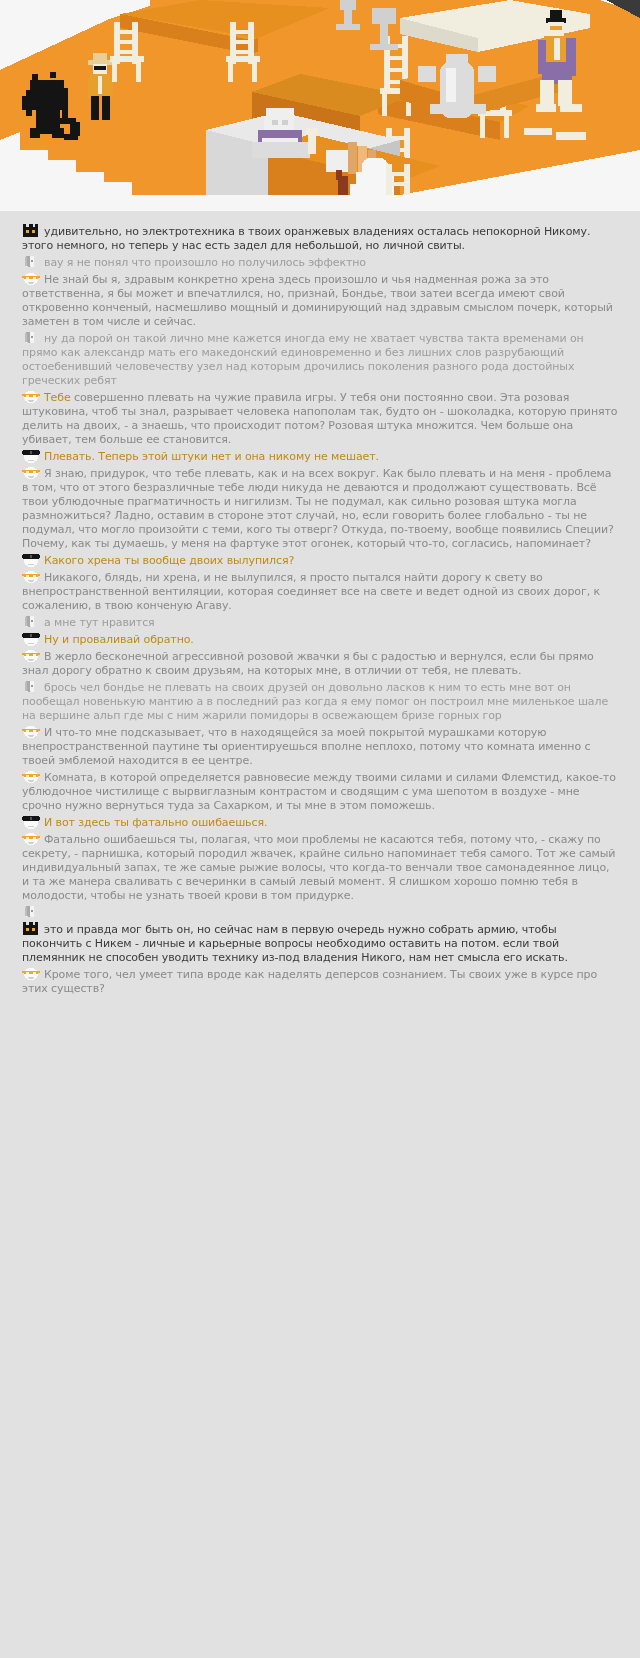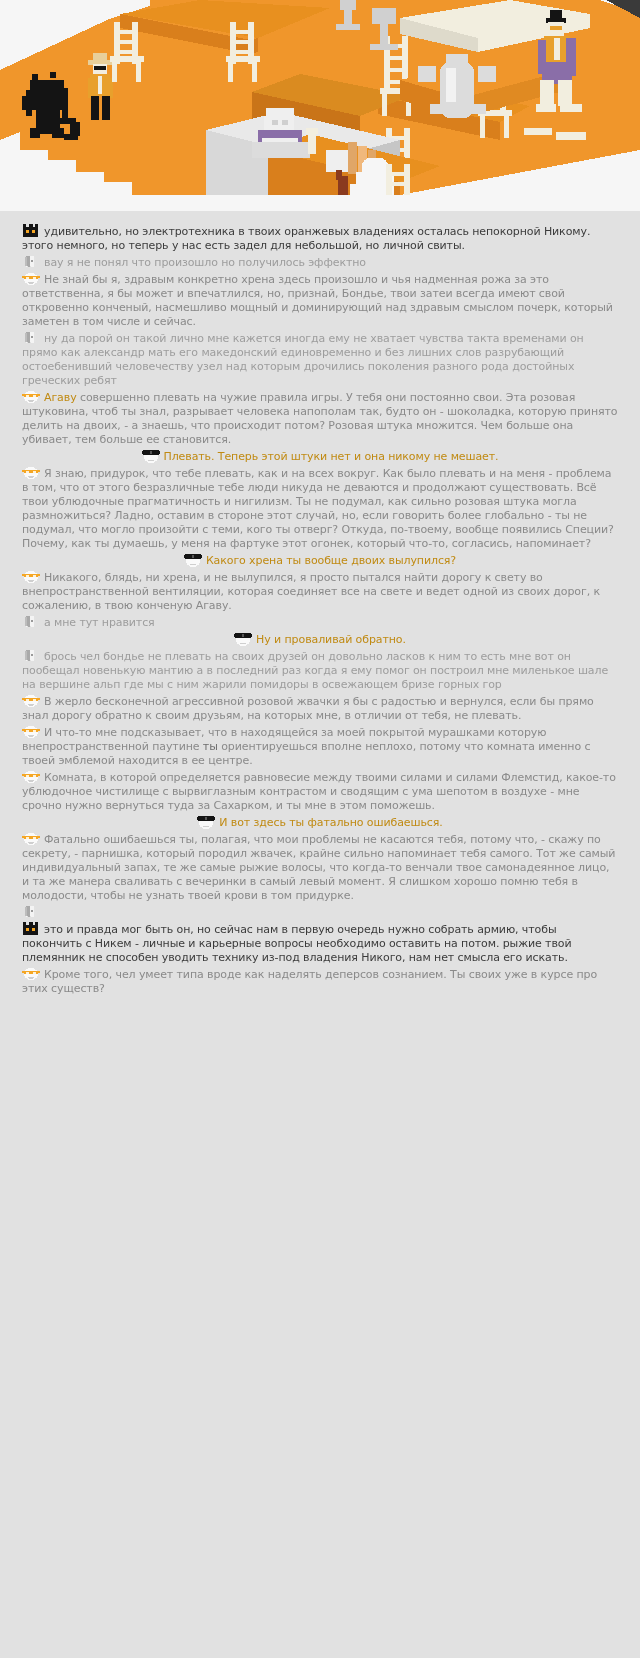--- a/index.html
+++ b/index.html
@@ -48,21 +48,21 @@
     font-weight: normal;
     letter-spacing: -0.1px;
     text-indent: 0;
   }
   .line .txt { vertical-align: baseline; }
 
   
   .sp-cat   { color: #3b3b3b; }          
   .sp-ghost { color: #9d9d9d; }          
   .sp-mask  { color: #8a8a8a; }          
-  .sp-shade { color: #c08a12; text-align: center; }          
+  .sp-shade { color: #c08a12; }          
 
   .hl { color: #c08a12; }                
   .bold-in { color: #6e6e6e; margin-top: 30px; }           
 
   
   .av {
     display: inline-block;
     width: 18px; height: 15px;
     margin-right: 4px;
     vertical-align: -3px;
@@ -309,21 +309,21 @@
           </svg></span><span class="txt">ну да порой он такой лично мне кажется иногда ему не хватает чувства такта временами он прямо как александр мать его македонский единовременно и без лишних слов разрубающий остоебенивший человечеству узел над которым дрочились поколения разного рода достойных греческих ребят</span></p>
       <p class="line sp-mask"><span class="av"><svg viewBox="0 0 18 15" shape-rendering="crispEdges">
             <ellipse cx="9" cy="8" rx="7" ry="6" fill="#fafafa"></ellipse>
             <rect x="2" y="5" width="14" height="3" fill="#f5a623"></rect>
             <rect x="4" y="6" width="3" height="2" fill="#fff2d8"></rect>
             <rect x="11" y="6" width="3" height="2" fill="#fff2d8"></rect>
             <rect x="0" y="5" width="3" height="2" fill="#f5a623"></rect>
             <rect x="15" y="5" width="3" height="2" fill="#f5a623"></rect>
             <rect x="6" y="11" width="6" height="1" fill="#cfcfcf"></rect>
             <rect x="7" y="12" width="4" height="1" fill="#cfcfcf"></rect>
-          </svg></span><span class="hl">Агаву</span><span class="txt"> совершенно плевать на чужие правила игры. У тебя они постоянно свои. Эта розовая штуковина, чтоб ты знал, разрывает человека напополам так, будто он - шоколадка, которую принято делить на двоих, - а знаешь, что происходит потом? Розовая штука множится. Чем больше она убивает, тем больше ее становится.</span></p>
+          </svg></span><span class="hl">Тебе</span><span class="txt"> совершенно плевать на чужие правила игры. У тебя они постоянно свои. Эта розовая штуковина, чтоб ты знал, разрывает человека напополам так, будто он - шоколадка, которую принято делить на двоих, - а знаешь, что происходит потом? Розовая штука множится. Чем больше она убивает, тем больше ее становится.</span></p>
       <p class="line sp-shade"><span class="av"><svg viewBox="0 0 18 15" shape-rendering="crispEdges">
             <ellipse cx="9" cy="9" rx="7" ry="6" fill="#fafafa"></ellipse>
             <rect x="1" y="2" width="16" height="5" fill="#141414"></rect>
             <rect x="0" y="3" width="3" height="3" fill="#141414"></rect>
             <rect x="15" y="3" width="3" height="3" fill="#141414"></rect>
             <rect x="8" y="3" width="2" height="3" fill="#555555"></rect>
             <rect x="6" y="12" width="6" height="1" fill="#cfcfcf"></rect>
           </svg></span><span class="txt">Плевать. Теперь этой штуки нет и она никому не мешает.</span></p>
       <p class="line sp-mask"><span class="av"><svg viewBox="0 0 18 15" shape-rendering="crispEdges">
             <ellipse cx="9" cy="8" rx="7" ry="6" fill="#fafafa"></ellipse>
@@ -361,37 +361,37 @@
             <rect x="9" y="6" width="2" height="2" fill="#9a9a9a"></rect>
           </svg></span><span class="txt">а мне тут нравится</span></p>
       <p class="line sp-shade"><span class="av"><svg viewBox="0 0 18 15" shape-rendering="crispEdges">
             <ellipse cx="9" cy="9" rx="7" ry="6" fill="#fafafa"></ellipse>
             <rect x="1" y="2" width="16" height="5" fill="#141414"></rect>
             <rect x="0" y="3" width="3" height="3" fill="#141414"></rect>
             <rect x="15" y="3" width="3" height="3" fill="#141414"></rect>
             <rect x="8" y="3" width="2" height="3" fill="#555555"></rect>
             <rect x="6" y="12" width="6" height="1" fill="#cfcfcf"></rect>
           </svg></span><span class="txt">Ну и проваливай обратно.</span></p>
+      <p class="line sp-mask"><span class="av"><svg viewBox="0 0 18 15" shape-rendering="crispEdges">
+            <ellipse cx="9" cy="8" rx="7" ry="6" fill="#fafafa"></ellipse>
+            <rect x="2" y="5" width="14" height="3" fill="#f5a623"></rect>
+            <rect x="4" y="6" width="3" height="2" fill="#fff2d8"></rect>
+            <rect x="11" y="6" width="3" height="2" fill="#fff2d8"></rect>
+            <rect x="0" y="5" width="3" height="2" fill="#f5a623"></rect>
+            <rect x="15" y="5" width="3" height="2" fill="#f5a623"></rect>
+            <rect x="6" y="11" width="6" height="1" fill="#cfcfcf"></rect>
+            <rect x="7" y="12" width="4" height="1" fill="#cfcfcf"></rect>
+          </svg></span><span class="txt">В жерло бесконечной агрессивной розовой жвачки я бы с радостью и вернулся, если бы прямо знал дорогу обратно к своим друзьям, на которых мне, в отличии от тебя, не плевать.</span></p>
       <p class="line sp-ghost"><span class="av"><svg viewBox="0 0 18 15" shape-rendering="crispEdges">
             <path d="M4 2 h8 v11 h-3 l-2 -3 -2 3 h-1 z" fill="#f4f4f4"></path>
             <path d="M4 2 h4 v11 h-2 l-2 -3 z" fill="#a9a9a9"></path>
             <rect x="3" y="3" width="2" height="9" fill="#bdbdbd"></rect>
             <rect x="12" y="3" width="2" height="9" fill="#e2e2e2"></rect>
             <rect x="9" y="6" width="2" height="2" fill="#9a9a9a"></rect>
           </svg></span><span class="txt">брось чел бондье не плевать на своих друзей он довольно ласков к ним то есть мне вот он пообещал новенькую мантию а в последний раз когда я ему помог он построил мне миленькое шале на вершине альп где мы с ним жарили помидоры в освежающем бризе горных гор</span></p>
-      <p class="line sp-mask"><span class="av"><svg viewBox="0 0 18 15" shape-rendering="crispEdges">
-            <ellipse cx="9" cy="8" rx="7" ry="6" fill="#fafafa"></ellipse>
-            <rect x="2" y="5" width="14" height="3" fill="#f5a623"></rect>
-            <rect x="4" y="6" width="3" height="2" fill="#fff2d8"></rect>
-            <rect x="11" y="6" width="3" height="2" fill="#fff2d8"></rect>
-            <rect x="0" y="5" width="3" height="2" fill="#f5a623"></rect>
-            <rect x="15" y="5" width="3" height="2" fill="#f5a623"></rect>
-            <rect x="6" y="11" width="6" height="1" fill="#cfcfcf"></rect>
-            <rect x="7" y="12" width="4" height="1" fill="#cfcfcf"></rect>
-          </svg></span><span class="txt">В жерло бесконечной агрессивной розовой жвачки я бы с радостью и вернулся, если бы прямо знал дорогу обратно к своим друзьям, на которых мне, в отличии от тебя, не плевать.</span></p>
       <p class="line sp-mask"><span class="av"><svg viewBox="0 0 18 15" shape-rendering="crispEdges">
             <ellipse cx="9" cy="8" rx="7" ry="6" fill="#fafafa"></ellipse>
             <rect x="2" y="5" width="14" height="3" fill="#f5a623"></rect>
             <rect x="4" y="6" width="3" height="2" fill="#fff2d8"></rect>
             <rect x="11" y="6" width="3" height="2" fill="#fff2d8"></rect>
             <rect x="0" y="5" width="3" height="2" fill="#f5a623"></rect>
             <rect x="15" y="5" width="3" height="2" fill="#f5a623"></rect>
             <rect x="6" y="11" width="6" height="1" fill="#cfcfcf"></rect>
             <rect x="7" y="12" width="4" height="1" fill="#cfcfcf"></rect>
           </svg></span><span class="txt">И что-то мне подсказывает, что в находящейся за моей покрытой мурашками которую внепространственной паутине </span><span class="bold-in">ты</span><span class="txt"> ориентируешься вполне неплохо, потому что комната именно с твоей эмблемой находится в ее центре.</span></p>
@@ -430,21 +430,21 @@
             <rect x="12" y="3" width="2" height="9" fill="#e2e2e2"></rect>
             <rect x="9" y="6" width="2" height="2" fill="#9a9a9a"></rect>
           </svg></span></p>
       <p class="line sp-cat"><span class="av"><svg viewBox="0 0 18 15" shape-rendering="crispEdges">
             <rect x="1" y="1" width="3" height="4" fill="#141414"></rect>
             <rect x="7" y="1" width="4" height="4" fill="#141414"></rect>
             <rect x="13" y="1" width="3" height="4" fill="#141414"></rect>
             <rect x="1" y="4" width="15" height="10" fill="#141414"></rect>
             <rect x="4" y="7" width="3" height="3" fill="#f5a623"></rect>
             <rect x="10" y="7" width="3" height="3" fill="#f5a623"></rect>
-          </svg></span><span class="txt">это и правда мог быть он, но сейчас нам в первую очередь нужно собрать армию, чтобы покончить с Никем - личные и карьерные вопросы необходимо оставить на потом. рыжие твой племянник не способен уводить технику из-под владения Никого, нам нет смысла его искать.</span></p>
+          </svg></span><span class="txt">это и правда мог быть он, но сейчас нам в первую очередь нужно собрать армию, чтобы покончить с Никем - личные и карьерные вопросы необходимо оставить на потом. если твой племянник не способен уводить технику из-под владения Никого, нам нет смысла его искать.</span></p>
       <p class="line sp-mask"><span class="av"><svg viewBox="0 0 18 15" shape-rendering="crispEdges">
             <ellipse cx="9" cy="8" rx="7" ry="6" fill="#fafafa"></ellipse>
             <rect x="2" y="5" width="14" height="3" fill="#f5a623"></rect>
             <rect x="4" y="6" width="3" height="2" fill="#fff2d8"></rect>
             <rect x="11" y="6" width="3" height="2" fill="#fff2d8"></rect>
             <rect x="0" y="5" width="3" height="2" fill="#f5a623"></rect>
             <rect x="15" y="5" width="3" height="2" fill="#f5a623"></rect>
             <rect x="6" y="11" width="6" height="1" fill="#cfcfcf"></rect>
             <rect x="7" y="12" width="4" height="1" fill="#cfcfcf"></rect>
           </svg></span><span class="txt">Кроме того, чел умеет типа вроде как наделять деперсов сознанием. Ты своих уже в курсе про этих существ?</span></p>

